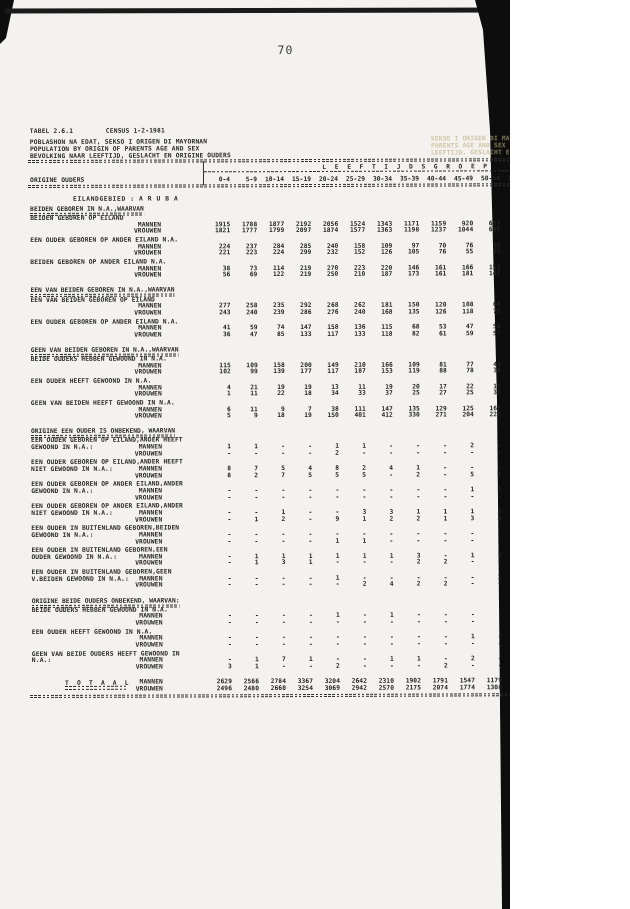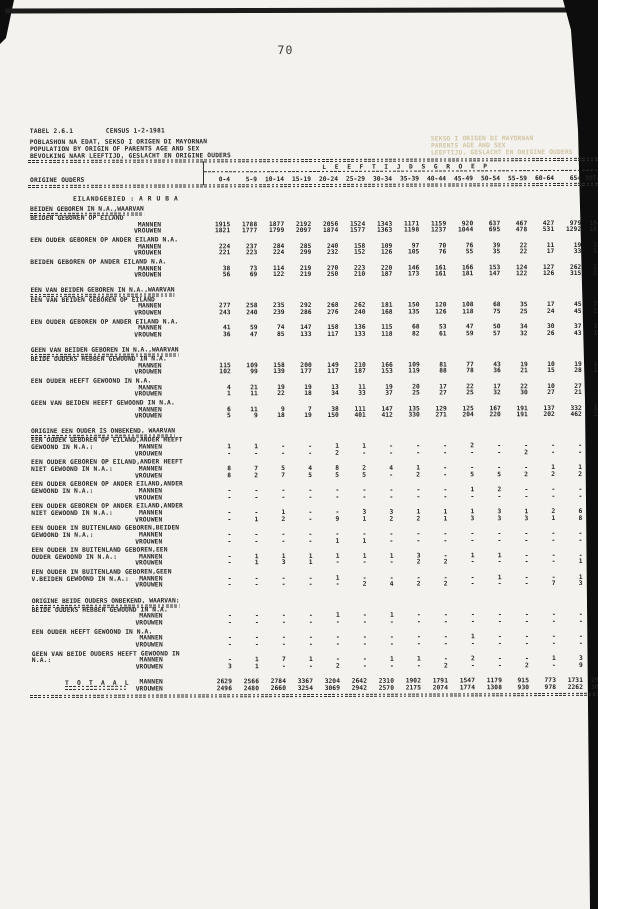--- a/index.html
+++ b/index.html
@@ -1,16 +1,16 @@
 <!DOCTYPE html>
 <html><head>
 <meta charset="utf-8">
 <style>
   html,body{margin:0;padding:0;background:#ffffff;}
-  .page{position:relative;width:598px;height:909px;background:#f3f2ee;overflow:hidden;
+  .page{position:relative;width:510px;height:909px;background:#f3f2ee;overflow:hidden;
         font-family:"DejaVu Sans Mono","Liberation Mono",monospace;color:#2a2a2a;}
   
   .edge{position:absolute;background:#0d0d0d;}
   .edge-right{top:0;right:0;width:45px;height:909px;
     clip-path:polygon(10px 0,45px 0,45px 909px,37px 909px,32px 400px,25px 130px,18px 30px);}
   .edge-topleft{top:0;left:0;width:16px;height:46px;clip-path:polygon(0 0,14px 0,6px 38px,0 44px);}
   .edge-topband{position:absolute;top:8px;left:5px;width:596px;height:5px;background:#1b1b1b;
     transform:rotate(-0.12deg);border-radius:1px;}
   .content{position:absolute;left:0;top:0;width:630px;height:909px;
     transform:rotate(-0.22deg);transform-origin:40px 700px;}

